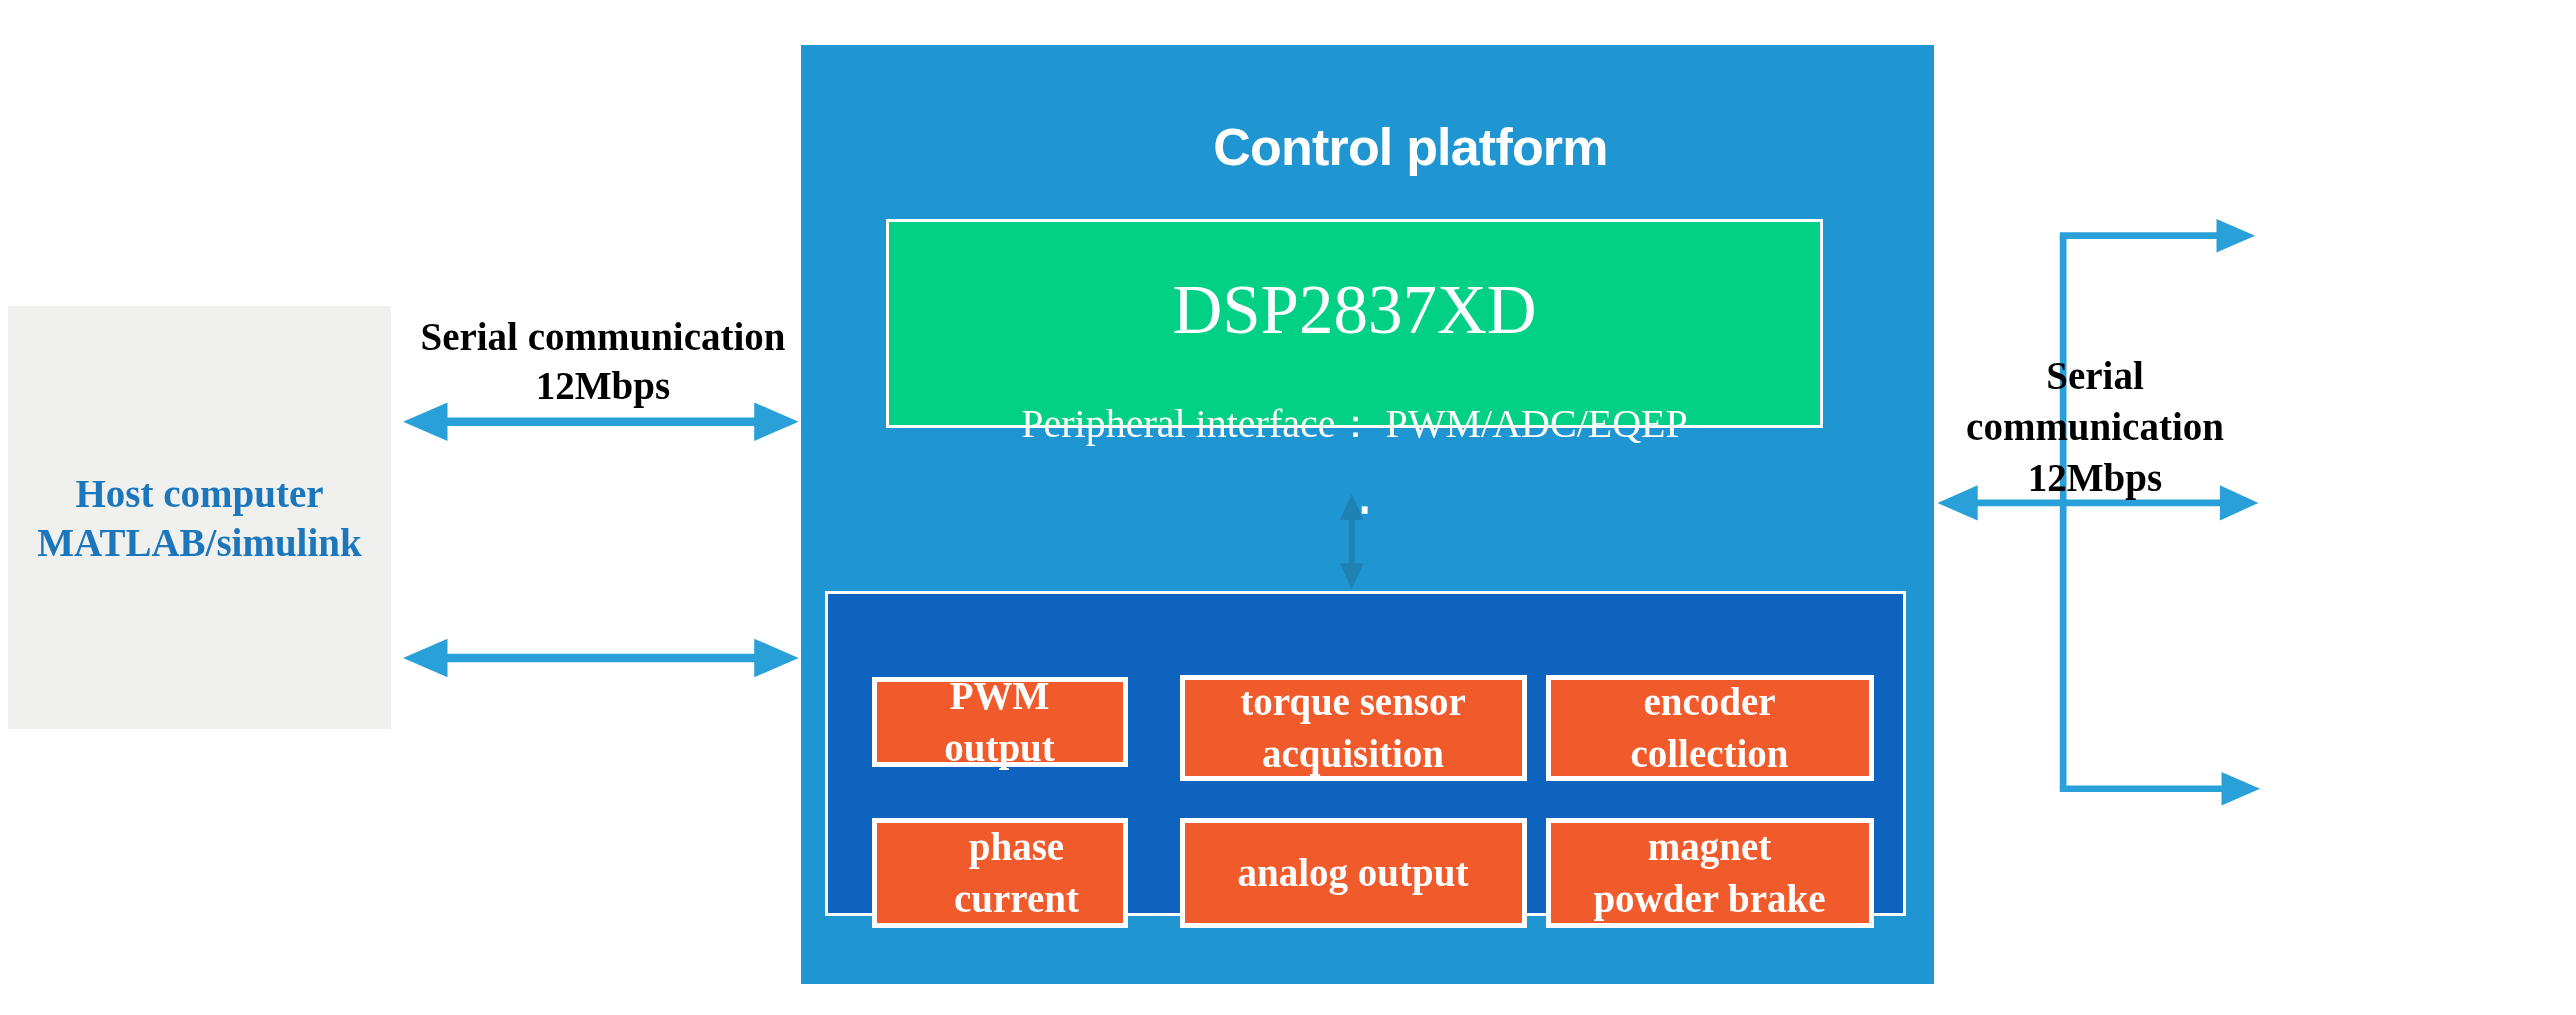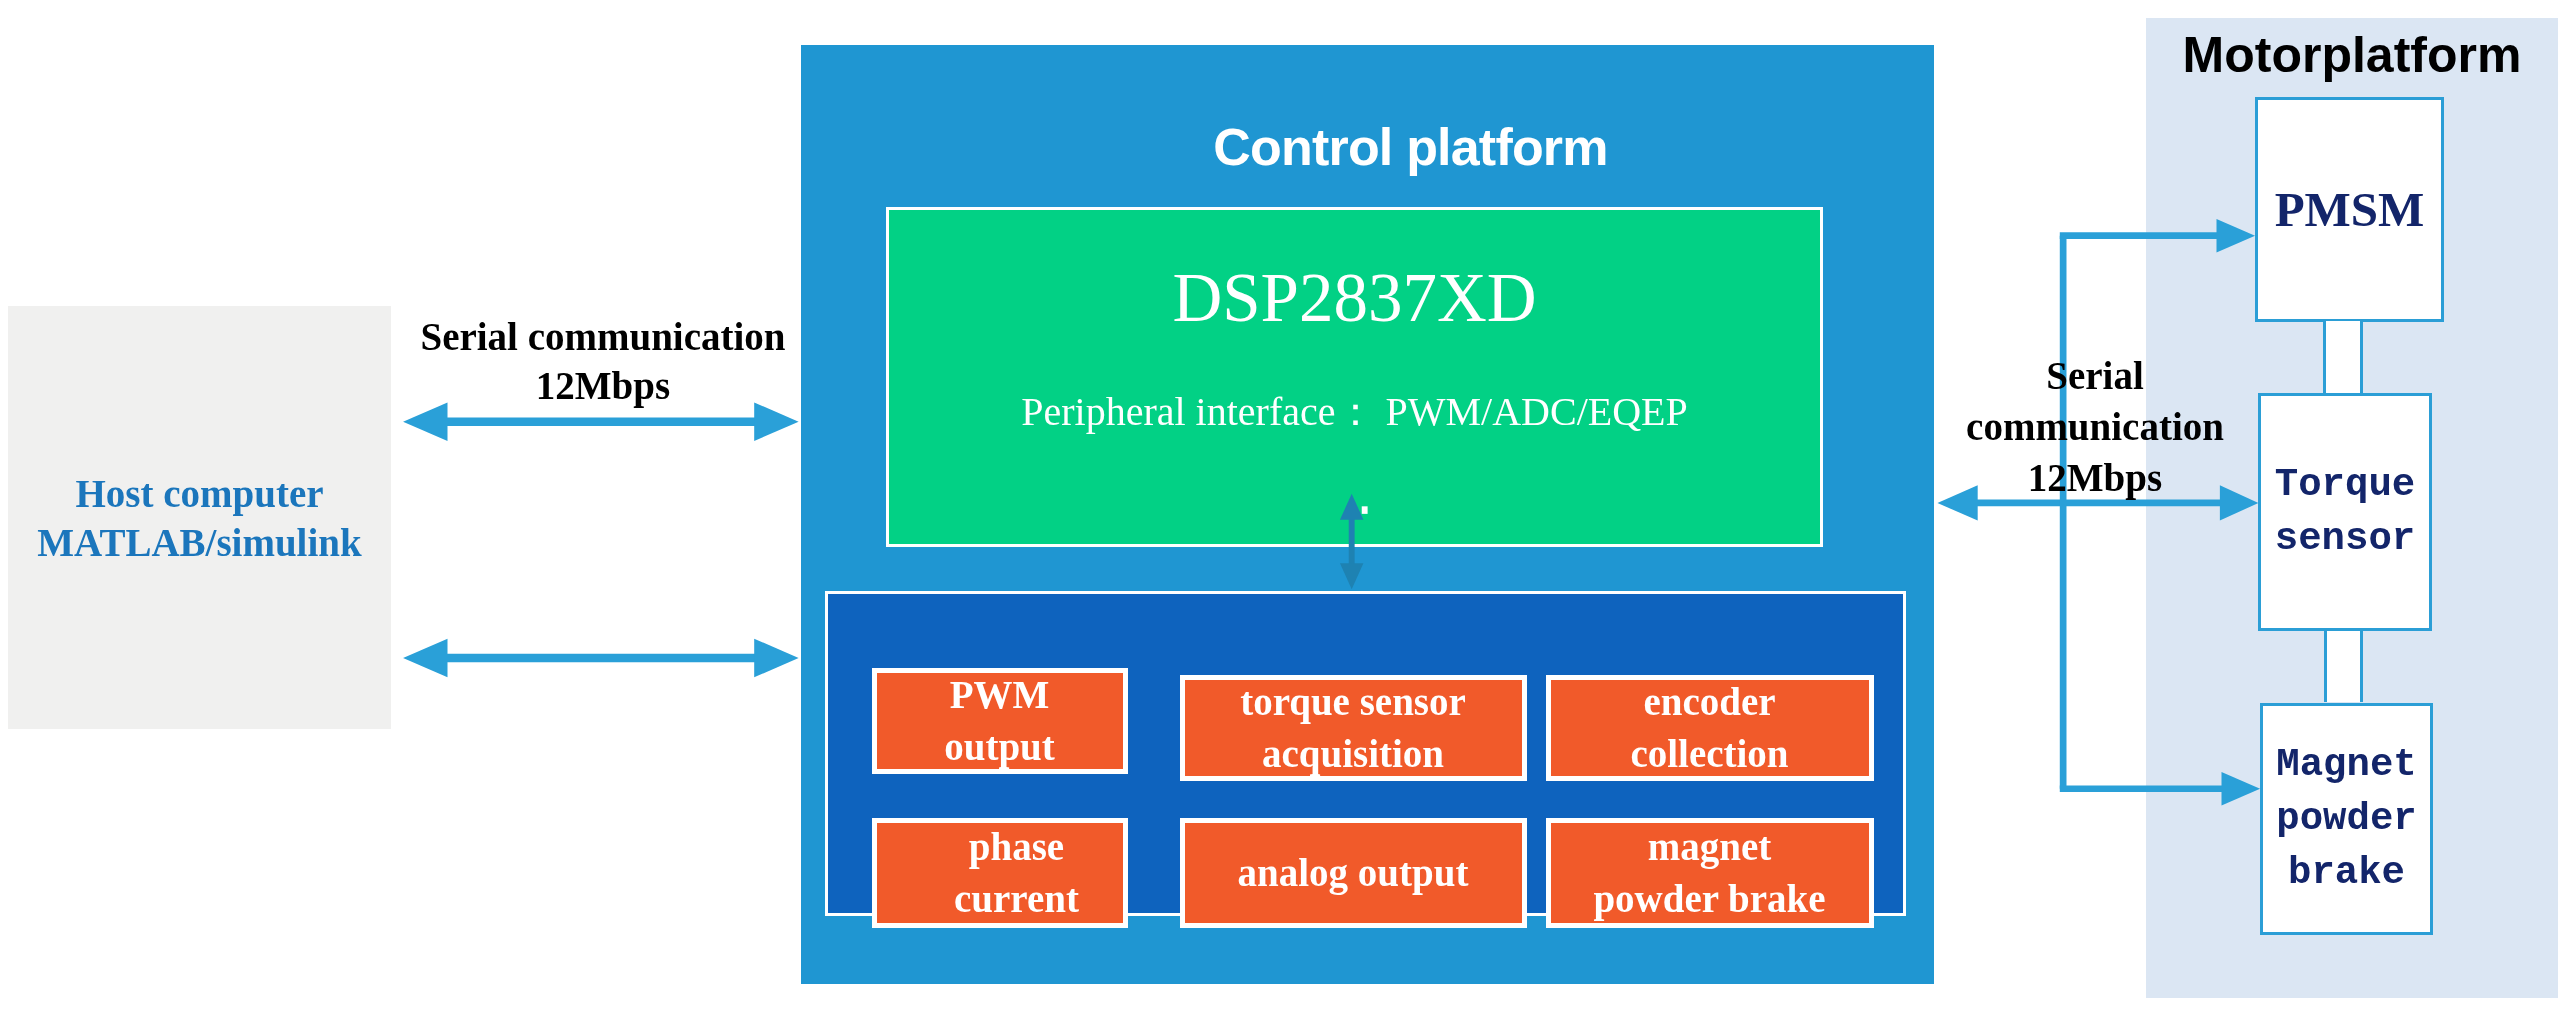--- a/index.html
+++ b/index.html
@@ -48,21 +48,21 @@
   .control-box{
     left:801px;top:45px;width:1133px;height:939px;
     background:var(--control-blue);
   }
   .control-title{
     position:absolute;left:0;top:72px;width:100%;text-align:center;
     color:#ffffff;font-family:"Liberation Sans", sans-serif;
     font-weight:bold;font-size:52px;line-height:60px;letter-spacing:-0.8px;padding-left:43px;
   }
   .green-box{
-    position:absolute;left:85px;top:162px;width:937px;height:340px;
+    position:absolute;left:85px;top:174px;width:937px;height:209px;
     background:var(--chip-green);border:3.4px solid #ffffff;box-sizing:border-box;padding-left:20px;
   }
   .chip-name{
     position:absolute;left:0;top:52px;width:100%;text-align:center;
     color:#ffffff;font-size:69px;line-height:72px;
   }
   .chip-sub{
     position:absolute;left:0;top:179px;width:100%;text-align:center;
     color:#ffffff;font-size:40px;line-height:45px;
   }
@@ -70,21 +70,21 @@
     position:absolute;left:23.5px;top:546px;width:1081px;height:325px;
     background:var(--io-blue);border:3.4px solid #ffffff;box-sizing:border-box;
   }
   .module{
     position:absolute;background:var(--module-orange);
     border:5px solid #ffffff;box-sizing:border-box;
     display:flex;align-items:center;justify-content:center;text-align:center;
     color:#ffffff;font-weight:bold;font-size:39px;line-height:52px;
   }
   
-  .m0{left:44px;top:74px;width:256px;height:106px;}
+  .m0{left:44px;top:83px;width:256px;height:90px;}
   .m1{left:352px;top:81px;width:347px;height:106px;}
   .m2{left:718px;top:81px;width:328px;height:106px;}
   .m3{left:44px;top:224px;width:256px;height:110px;padding-left:34px;}
   .m4{left:352px;top:224px;width:347px;height:110px;}
   .m5{left:718px;top:224px;width:328px;height:110px;}
 
   
   .motor-panel{
     left:2146px;top:18.4px;width:412px;height:980px;
     background:var(--panel-blue);
@@ -148,38 +148,20 @@
       <div class="module m2 pre">encoder
 collection</div>
       <div class="module m3 pre">phase
 current</div>
       <div class="module m4 pre">analog output</div>
       <div class="module m5 pre">magnet
 powder brake</div>
     </div>
   </div>
 
-  <div class="abs motor-panel">
-    <div class="motor-title">Motorplatform</div>
-
-    <div class="device pmsm">
-      <span>PMSM</span>
-    </div>
-    <div class="shaft shaft1"></div>
-    <div class="device torque">
-      <span class="pre">Torque
-sensor</span>
-    </div>
-    <div class="shaft shaft2"></div>
-    <div class="device magnet">
-      <span class="pre">Magnet
-powder
-brake</span>
-    </div>
-  </div>
 
   <svg class="connectors" viewBox="0 0 3074 1212">
 
     <g>
       <line x1="527" y1="503" x2="907" y2="503" stroke-width="10"></line>
       <polygon points="481,503 534,480 534,526"></polygon>
       <polygon points="953,503 900,480 900,526"></polygon>
     </g>
 
     <g>

